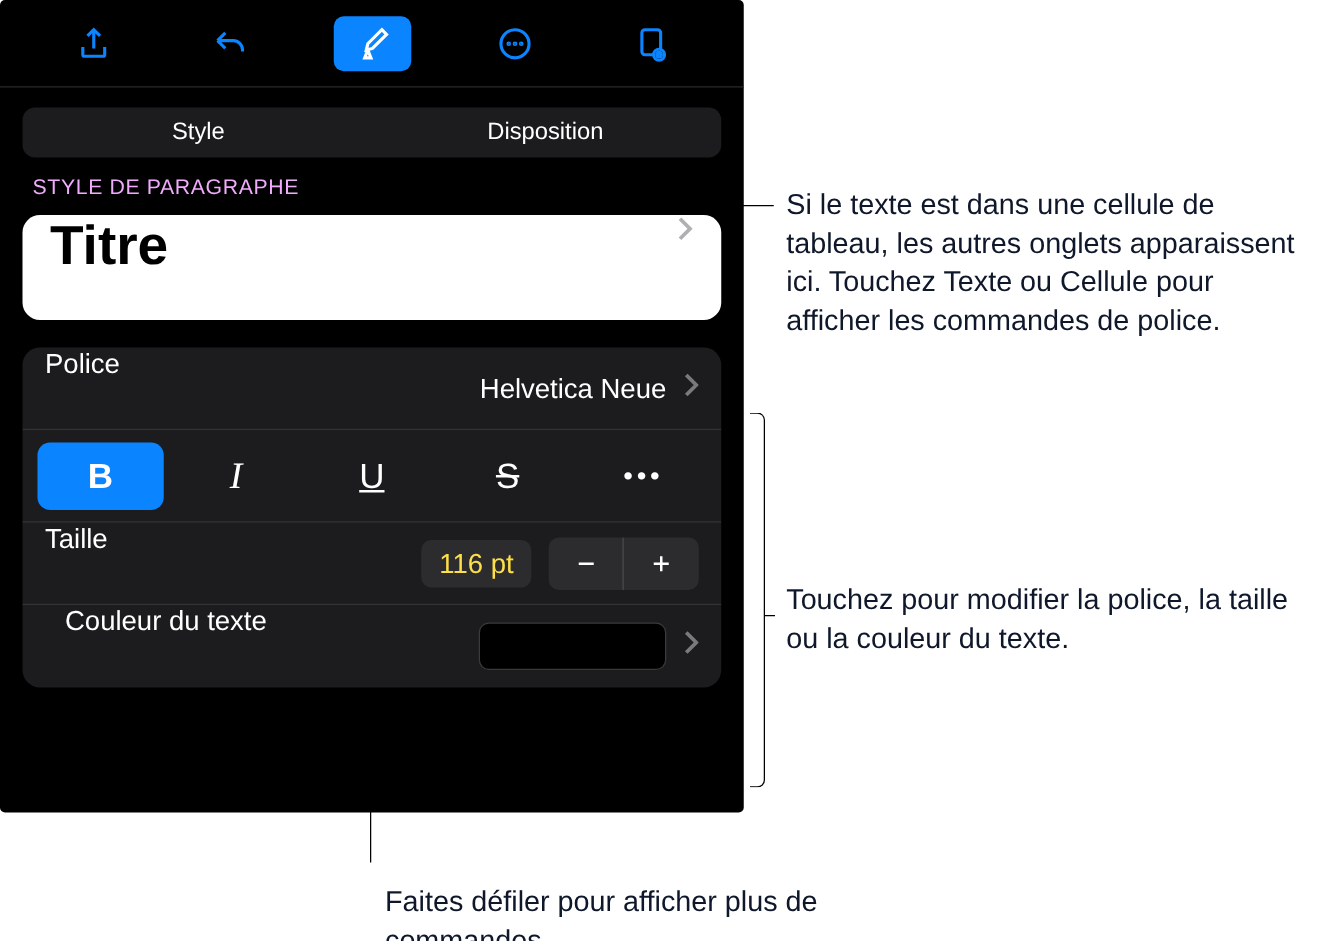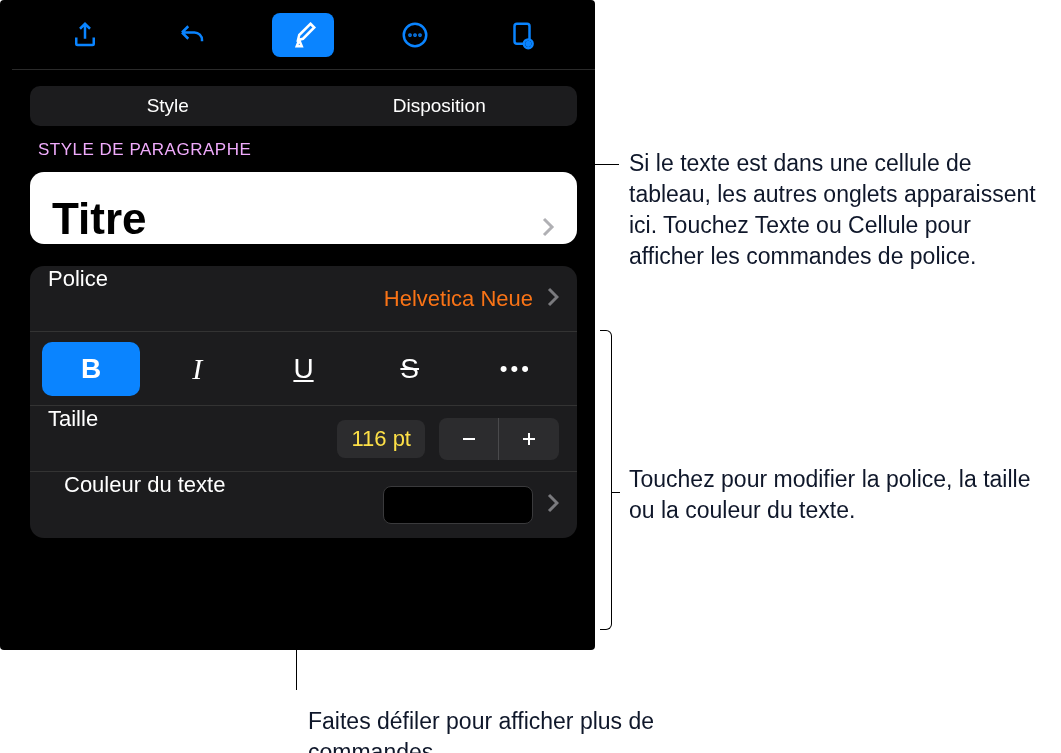--- a/index.html
+++ b/index.html
@@ -12,21 +12,20 @@
     }
     .panel {
       position: absolute;
       left: 0;
       top: 0;
       width: 595px;
       height: 650px;
       background: #000;
       border-radius: 4px;
       overflow: hidden;
-      padding-left: 12px;
     }
     .toolbar {
       height: 70px;
       display: flex;
       align-items: center;
       justify-content: space-around;
       padding: 0 20px;
       border-bottom: 1px solid #2a2a2a;
     }
     .toolbar-btn {
@@ -71,23 +70,23 @@
       color: #f0abfc;
       font-size: 17px;
       letter-spacing: 0.5px;
       margin: 8px 26px 12px;
     }
     
     .style-row {
       background: #fff;
       margin: 0 18px;
       border-radius: 14px;
-      height: 72px;
-      display: flex;
-      align-items: flex-end;
+      height: 84px;
+      display: flex;
+      align-items: flex-start;
       justify-content: space-between;
       padding: 0 22px;
     }
     .style-row .title {
       color: #000;
       font-weight: 800;
       font-size: 44px;
     }
     .chevron { color: #9a9a9e; font-size: 24px; }
     
@@ -106,21 +105,21 @@
       font-size: 22px;
       border-bottom: 1px solid #333;
     }
     .row:last-child { border-bottom: none; margin-left: 16px; }
     .row .left { color: #fff; }
     .row .right {
       display: flex;
       align-items: center;
       gap: 14px;
     }
-    .row .value { color: #f97316; font-size: 22px; }
+    .row .value { color: #ffffff; font-size: 22px; }
     
     .format-row {
       display: flex;
       align-items: center;
       height: 74px;
       padding: 0 12px;
       gap: 8px;
       border-bottom: 1px solid #333;
     }
     .fmt-btn {

